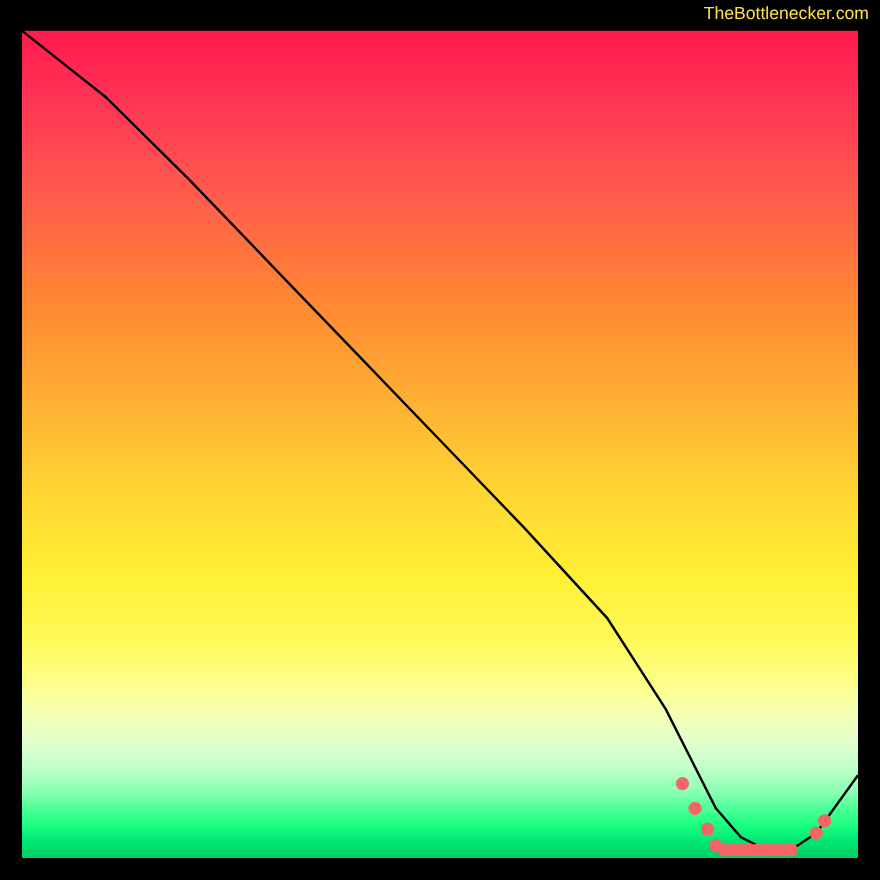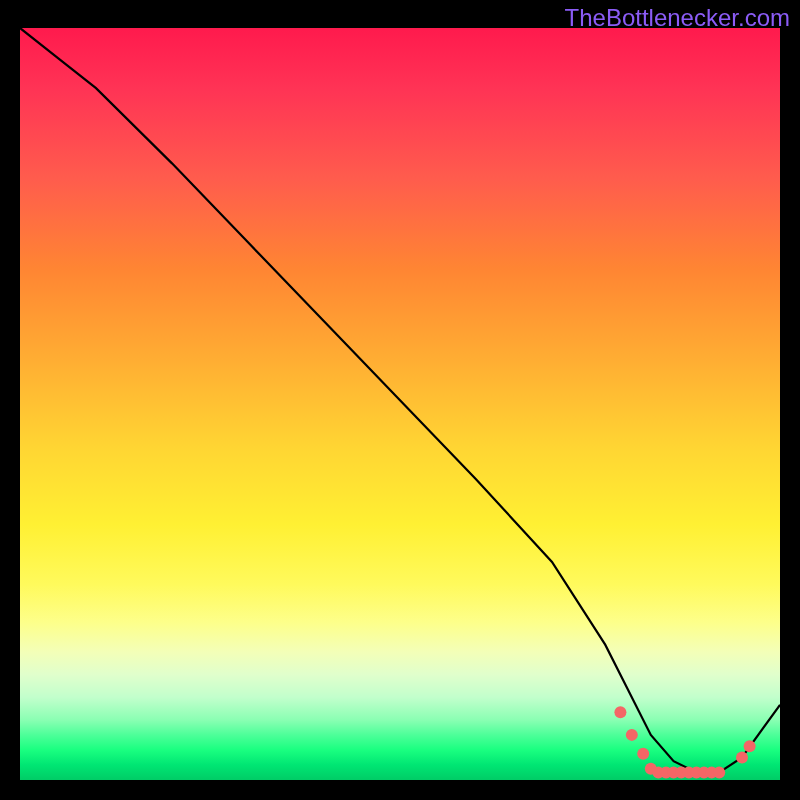--- a/index.html
+++ b/index.html
@@ -8,22 +8,22 @@
     height: 800px;
     background: #000;
     position: relative;
     font-family: Arial, sans-serif;
     overflow: hidden;
   }
   .attribution {
     position: absolute;
     top: 4px;
     right: 10px;
-    color: #8b5cf6;
-    font-size: 24px;
+    color: #fde047;
+    font-size: 16px;
     z-index: 10;
   }
   .plot-area {
     position: absolute;
     left: 20px;
     top: 28px;
     width: 760px;
     height: 752px;
     background: linear-gradient(to bottom,
       #ff1a4d 0%,

